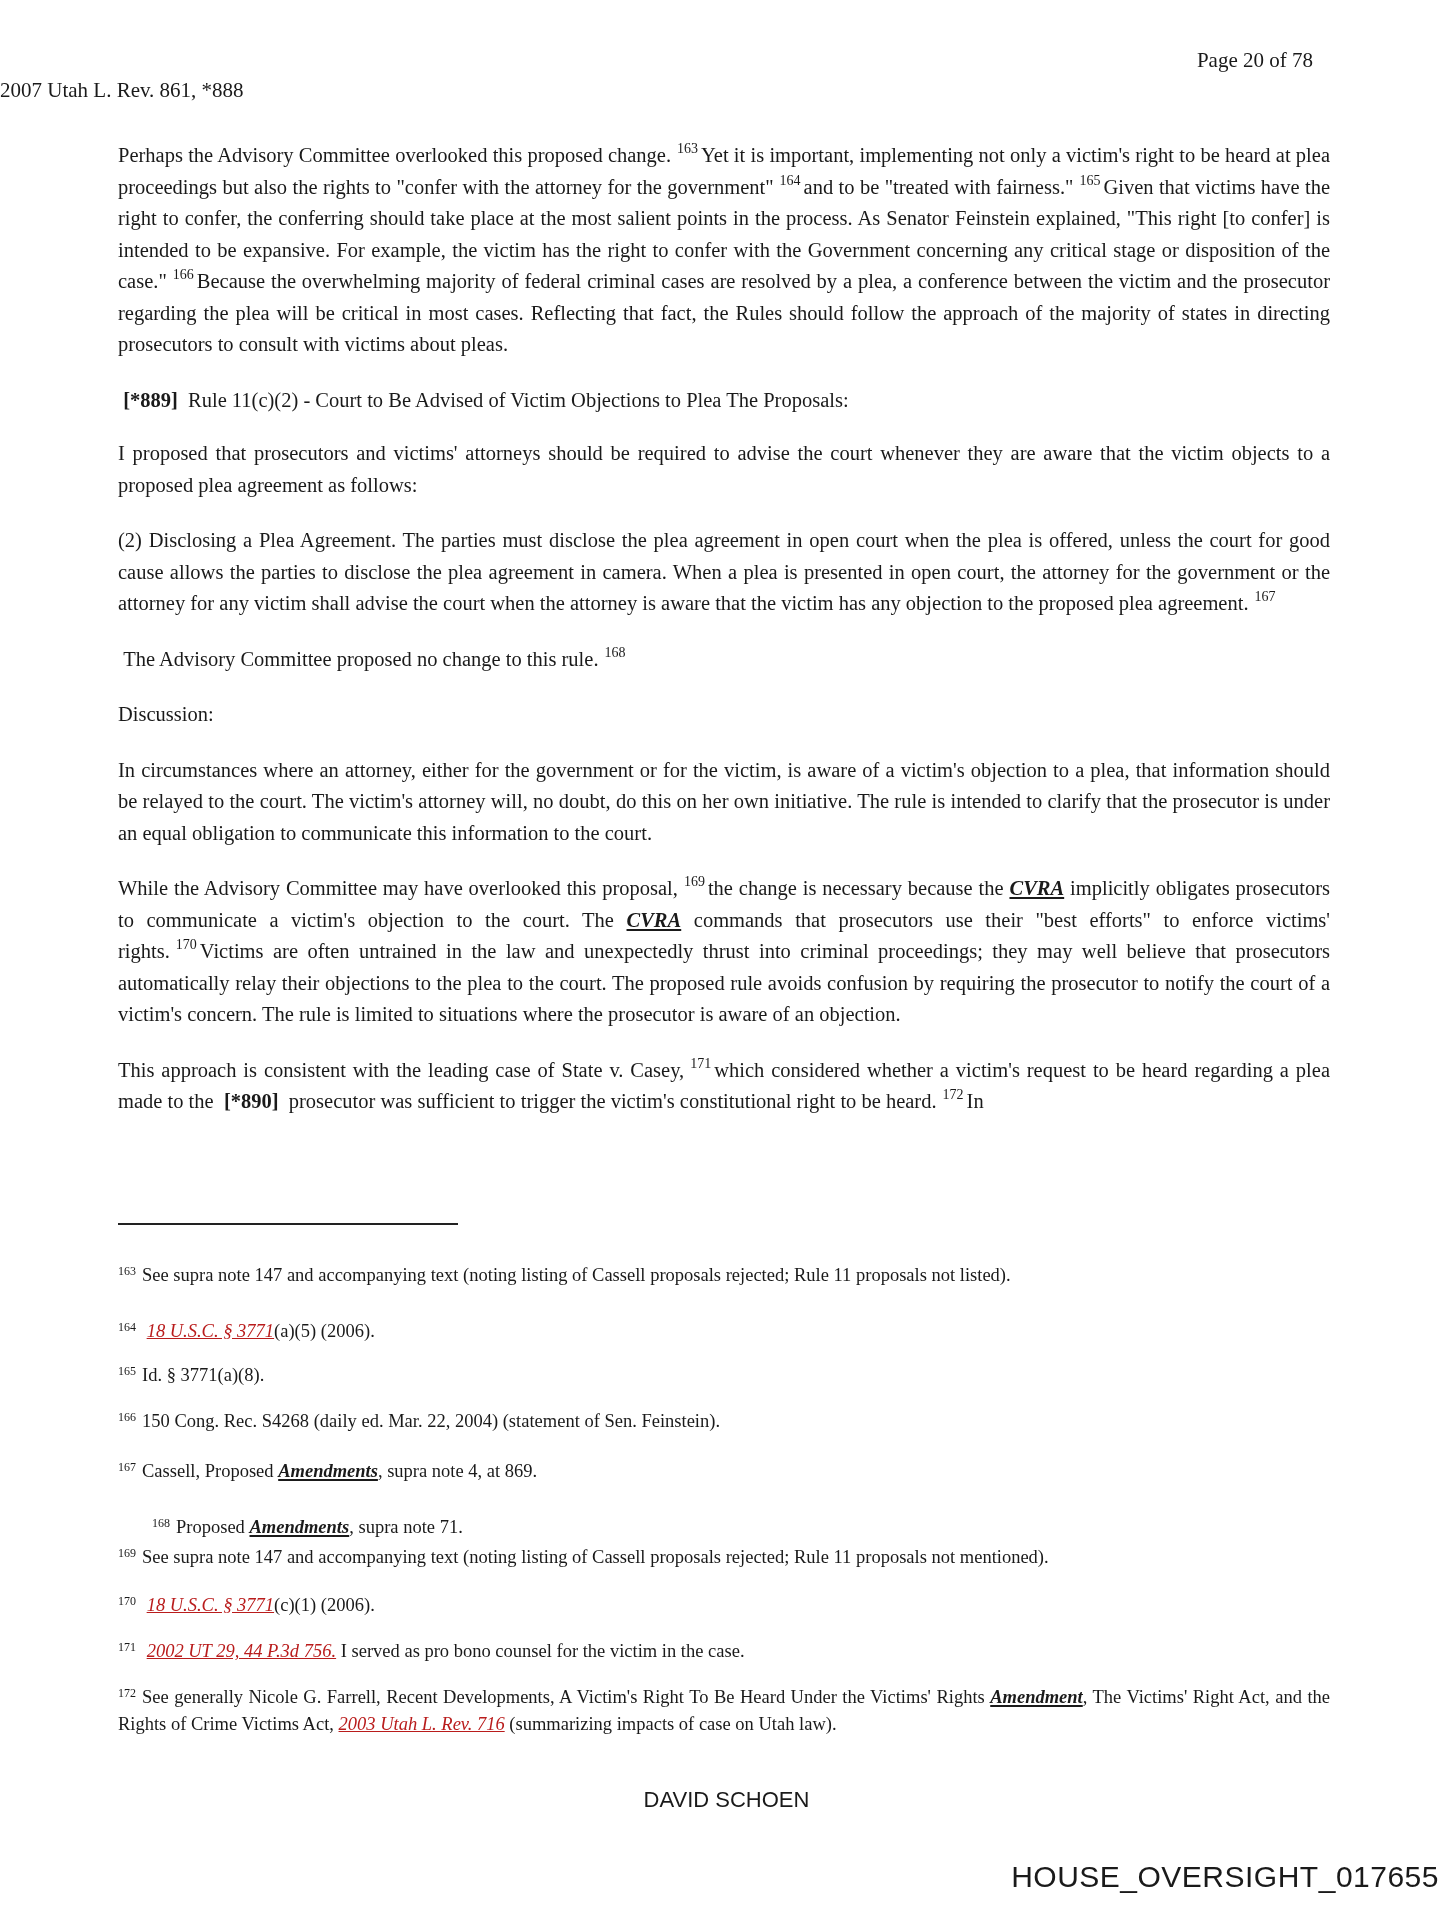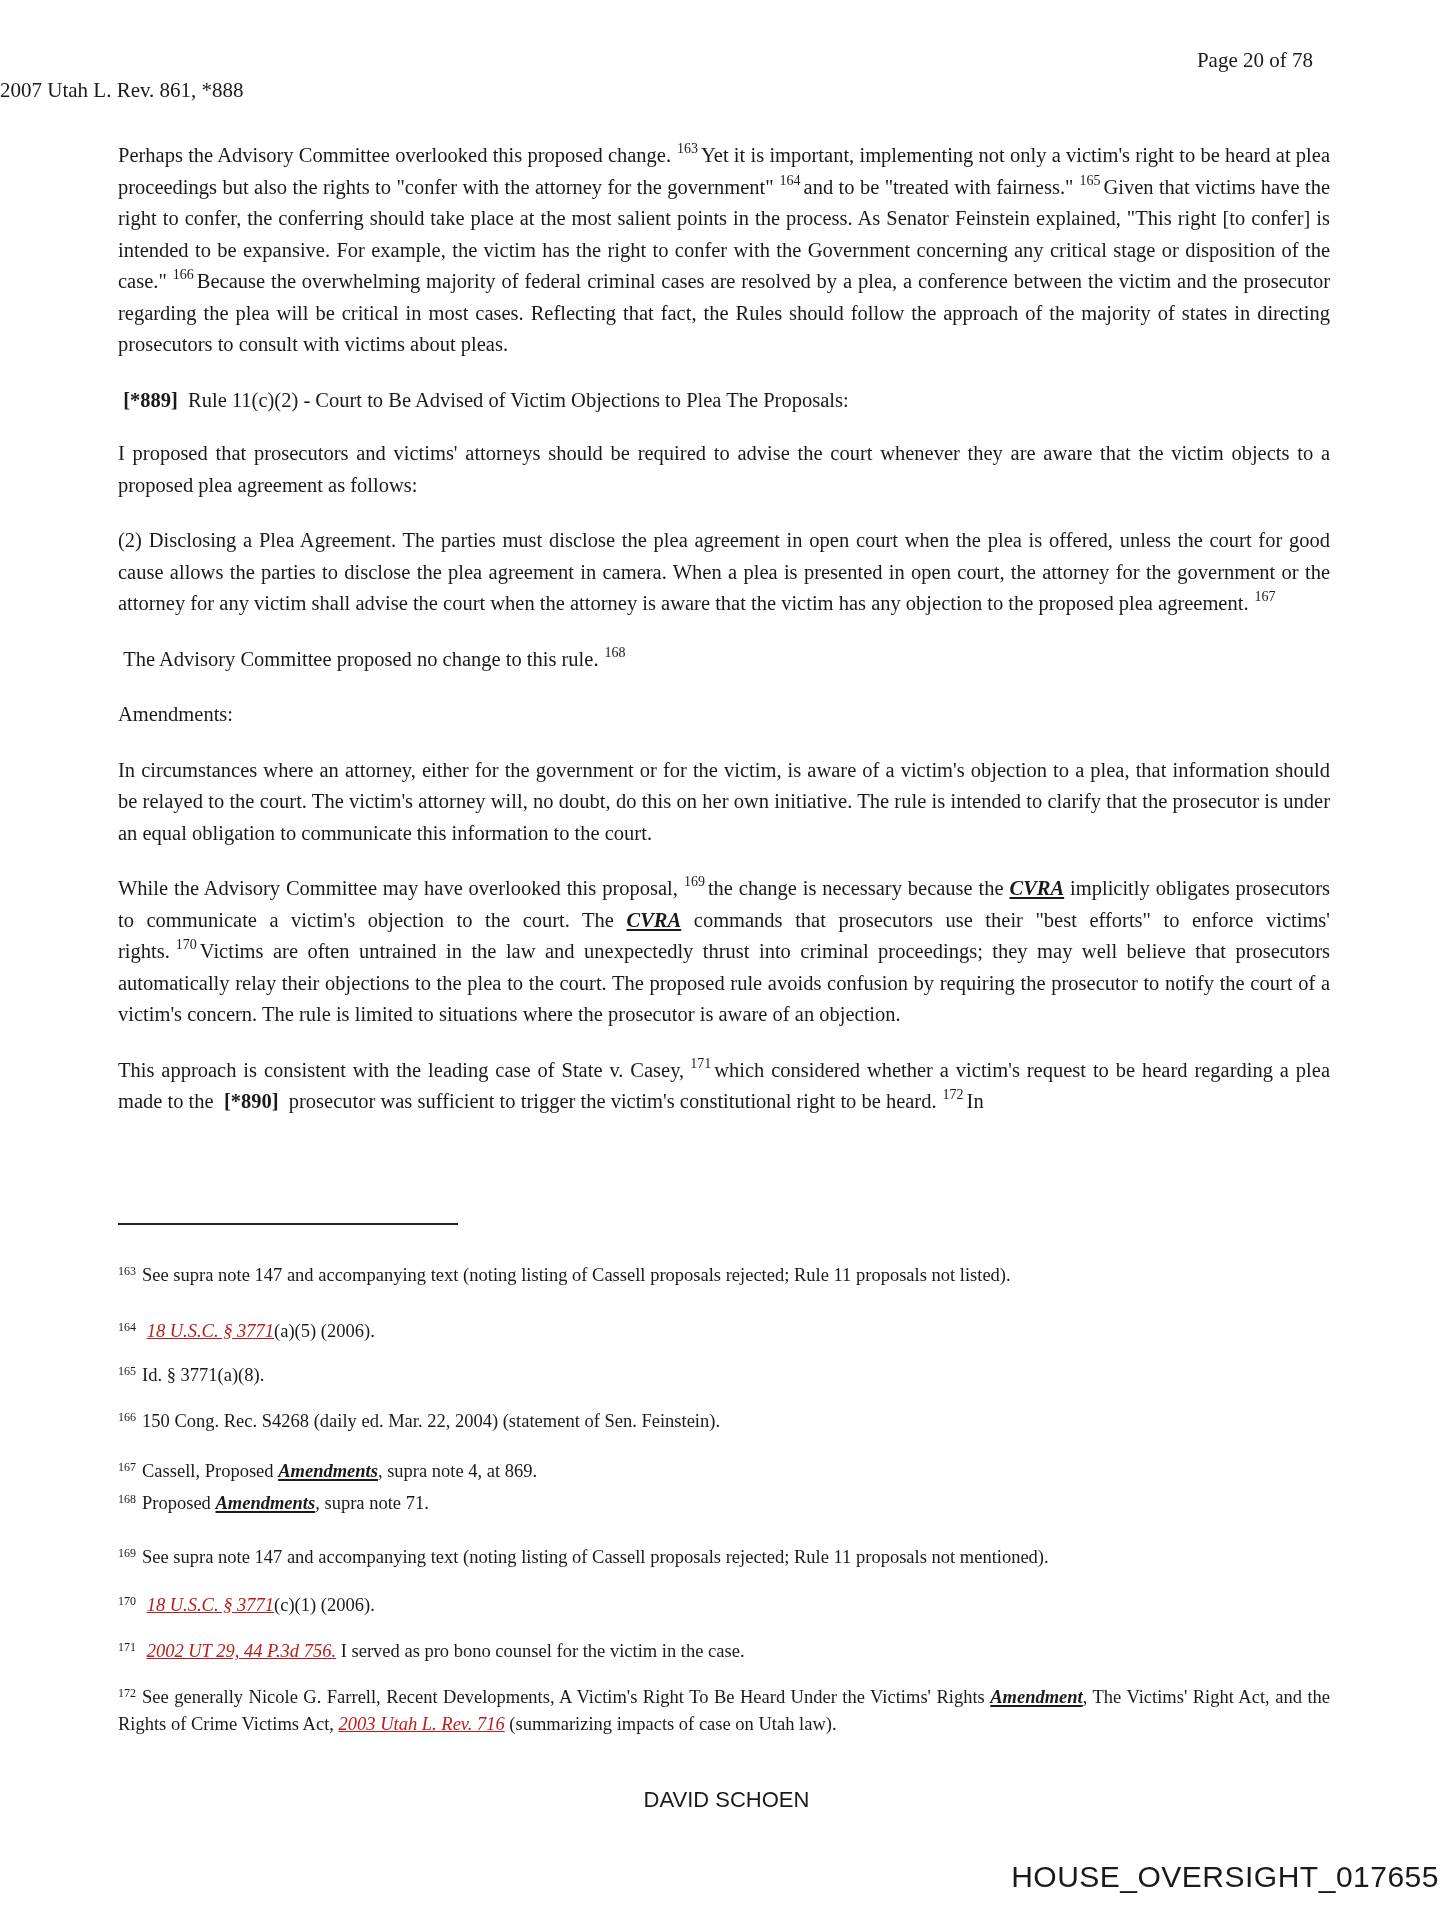--- a/index.html
+++ b/index.html
@@ -40,21 +40,21 @@
   <p style="margin-bottom:22px;">
     &nbsp;<span class="star">[*889]</span>&nbsp; <span>Rule 11(c)(2) - Court to Be Advised of Victim Objections to Plea The Proposals:</span>
   </p>
   <p>I proposed that prosecutors and victims' attorneys should be required to advise the court whenever they are aware that the victim objects to a proposed plea agreement as follows:</p>
   <p>
     <span>(2) Disclosing a Plea Agreement. The parties must disclose the plea agreement in open court when the plea is offered, unless the court for good cause allows the parties to disclose the plea agreement in camera. When a plea is presented in open court, the attorney for the government or the attorney for any victim shall advise the court when the attorney is aware that the victim has any objection to the proposed plea agreement.</span><sup>167</sup>
   </p>
   <p>
     &nbsp;<span>The Advisory Committee proposed no change to this rule.</span><sup>168</sup>
   </p>
-  <p>Amendments:</p>
+  <p>Discussion:</p>
   <p>In circumstances where an attorney, either for the government or for the victim, is aware of a victim's objection to a plea, that information should be relayed to the court. The victim's attorney will, no doubt, do this on her own initiative. The rule is intended to clarify that the prosecutor is under an equal obligation to communicate this information to the court.</p>
   <p>
     <span>While the Advisory Committee may have overlooked this proposal,</span><sup>169</sup><span>the change is necessary because the</span> <span class="term">CVRA</span> <span>implicitly obligates prosecutors to communicate a victim's objection to the court. The</span> <span class="term">CVRA</span> <span>commands that prosecutors use their "best efforts" to enforce victims' rights.</span><sup>170</sup><span>Victims are often untrained in the law and unexpectedly thrust into criminal proceedings; they may well believe that prosecutors automatically relay their objections to the plea to the court. The proposed rule avoids confusion by requiring the prosecutor to notify the court of a victim's concern. The rule is limited to situations where the prosecutor is aware of an objection.</span>
   </p>
   <p>
     <span>This approach is consistent with the leading case of State v. Casey,</span><sup>171</sup><span>which considered whether a victim's request to be heard regarding a plea made to the</span>&nbsp; <span class="star">[*890]</span>&nbsp; <span>prosecutor was sufficient to trigger the victim's constitutional right to be heard.</span><sup>172</sup><span>In</span>
   </p>
 </div>
 
 <div class="rule"></div>
@@ -68,21 +68,21 @@
   </div>
   <div class="fn" style="top:100px;">
     <span class="num">165</span><span>Id. § 3771(a)(8).</span>
   </div>
   <div class="fn" style="top:146px;">
     <span class="num">166</span><span>150 Cong. Rec. S4268 (daily ed. Mar. 22, 2004) (statement of Sen. Feinstein).</span>
   </div>
   <div class="fn" style="top:196px;">
     <span class="num">167</span><span>Cassell, Proposed</span> <span class="term">Amendments</span><span>, supra note 4, at 869.</span>
   </div>
-  <div class="fn" style="top:228px;">
+  <div class="fn" style="top:252px;margin-left:34px;">
     <span class="num">168</span><span>Proposed</span> <span class="term">Amendments</span><span>, supra note 71.</span>
   </div>
   <div class="fn" style="top:282px;">
     <span class="num">169</span><span>See supra note 147 and accompanying text (noting listing of Cassell proposals rejected; Rule 11 proposals not mentioned).</span>
   </div>
   <div class="fn" style="top:330px;">
     <span class="num">170</span> <span class="link">18 U.S.C. § 3771</span><span>(c)(1) (2006).</span>
   </div>
   <div class="fn" style="top:376px;">
     <span class="num">171</span> <span class="link">2002 UT 29, 44 P.3d 756.</span><span> I served as pro bono counsel for the victim in the case.</span>

